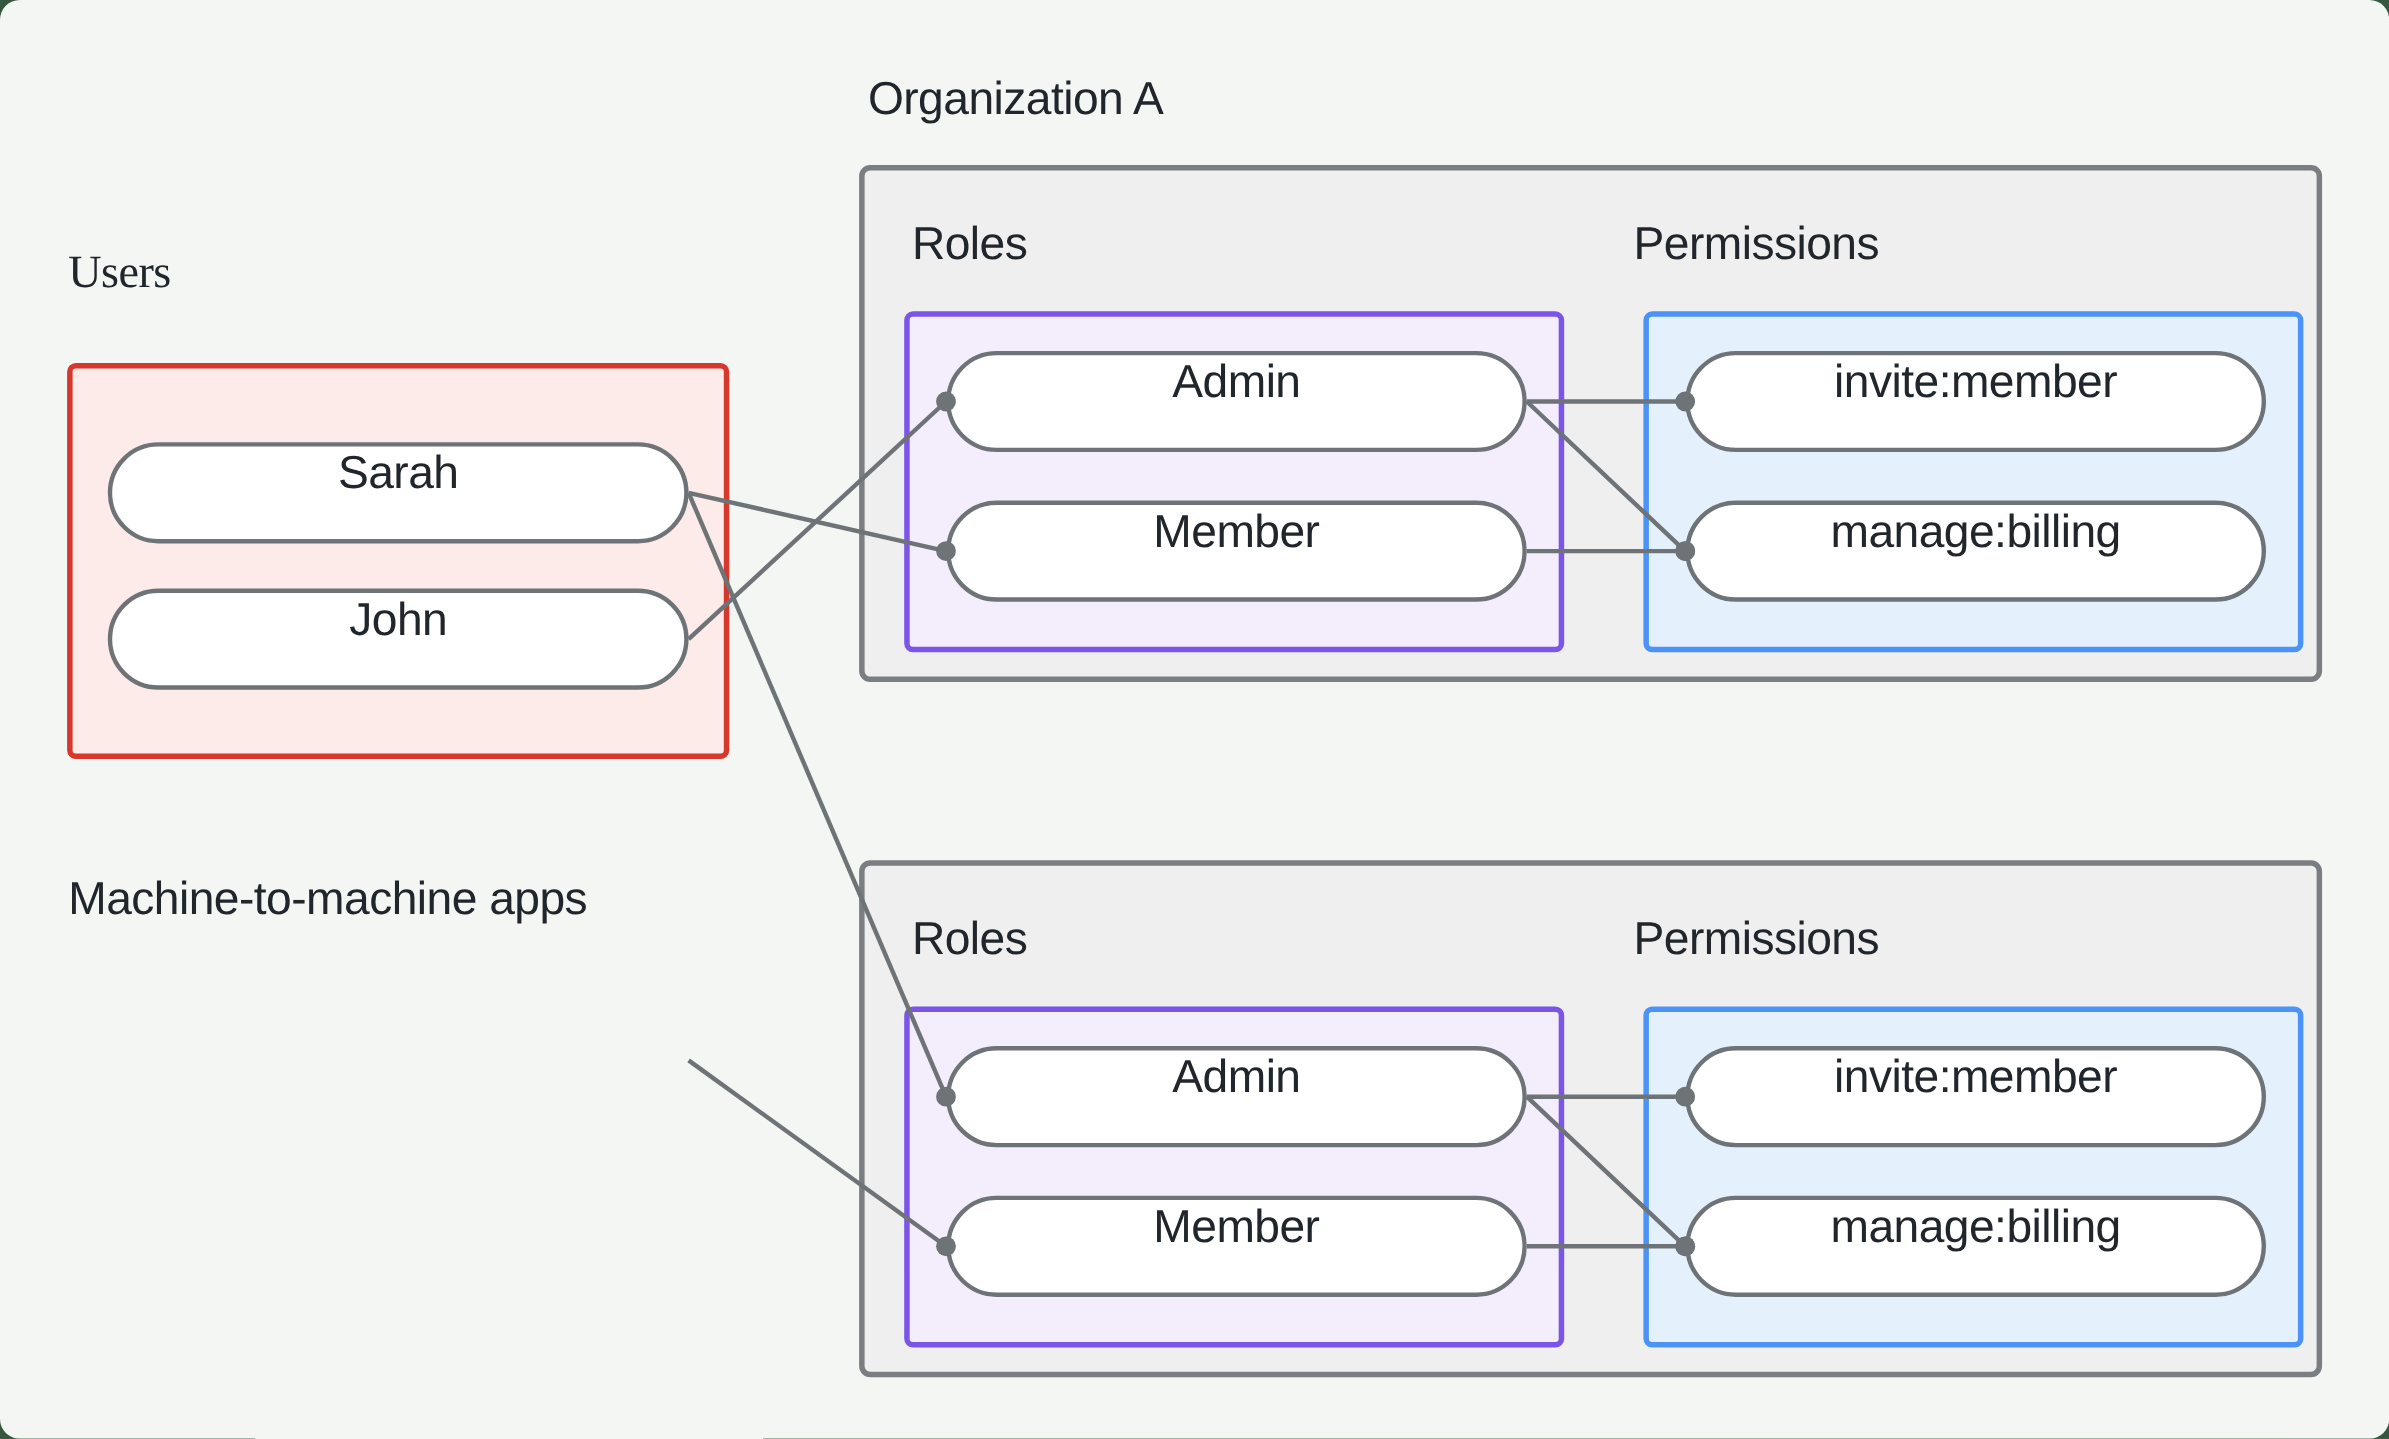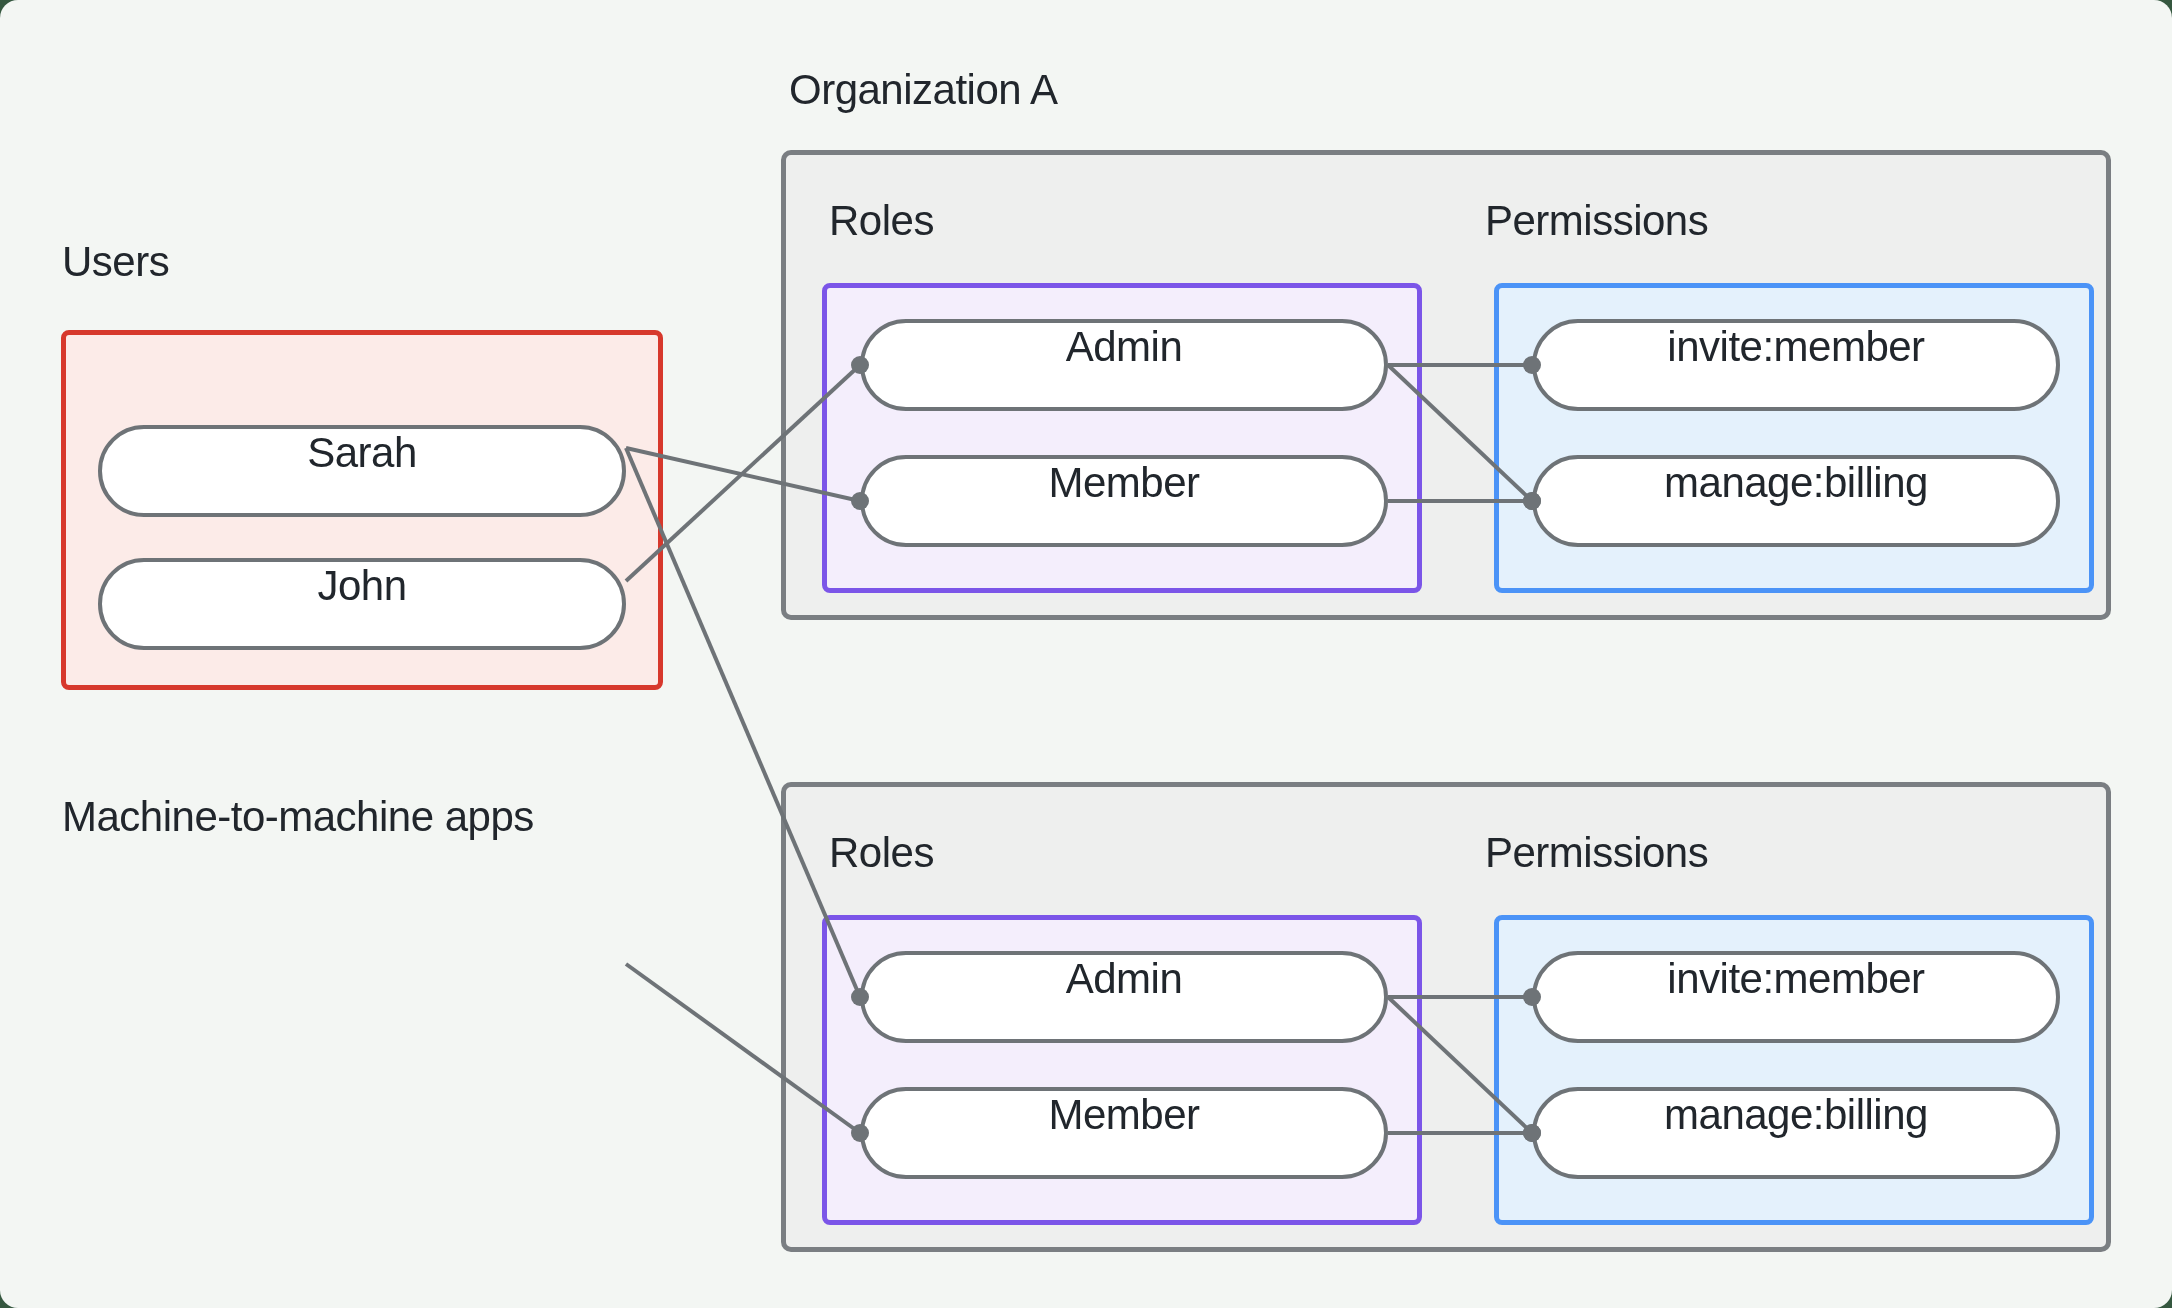--- a/index.html
+++ b/index.html
@@ -88,42 +88,42 @@
     background: var(--pill-bg);
     border: 4px solid var(--pill-border);
     border-radius: 46px;
     display: flex;
     align-items: flex-start;
     justify-content: center;
     font-size: 42px;
     color: var(--text);
     white-space: nowrap;
   }
-  .users-box .pill, .m2m-box .pill { left: 32px; width: 528px; margin-top: 23px; }
+  .users-box .pill, .m2m-box .pill { left: 32px; width: 528px; }
   .users-box .pill.p0 { top: 67px; }
   .users-box .pill.p1 { top: 200px; }
   .m2m-box .pill.p0 { top: 31px; }
   .roles-box .pill, .perms-box .pill { left: 33px; width: 528px; }
   .roles-box .pill.p0, .perms-box .pill.p0 { top: 31px; }
   .roles-box .pill.p1, .perms-box .pill.p1 { top: 167px; }
   #connections-svg {
     position: absolute;
     inset: 0;
     width: 100%;
     height: 100%;
     pointer-events: none;
     z-index: 10;
   }
 </style>
 </head>
 <body>
 
 <div id="canvas">
 
-  <div class="section-label" style="left:62px; top:236px;">Users</div>
+  <div class="section-label" style="left:62px; top:222px;font-family:Liberation Serif, serif;">Users</div>
   <div class="group-box users-box">
     <div class="pill p0">
       <span>Sarah</span>
     </div>
     <div class="pill p1">
       <span>John</span>
     </div>
   </div>
 
   <div class="section-label" style="left:62px; top:791px;">Machine-to-machine apps</div>

